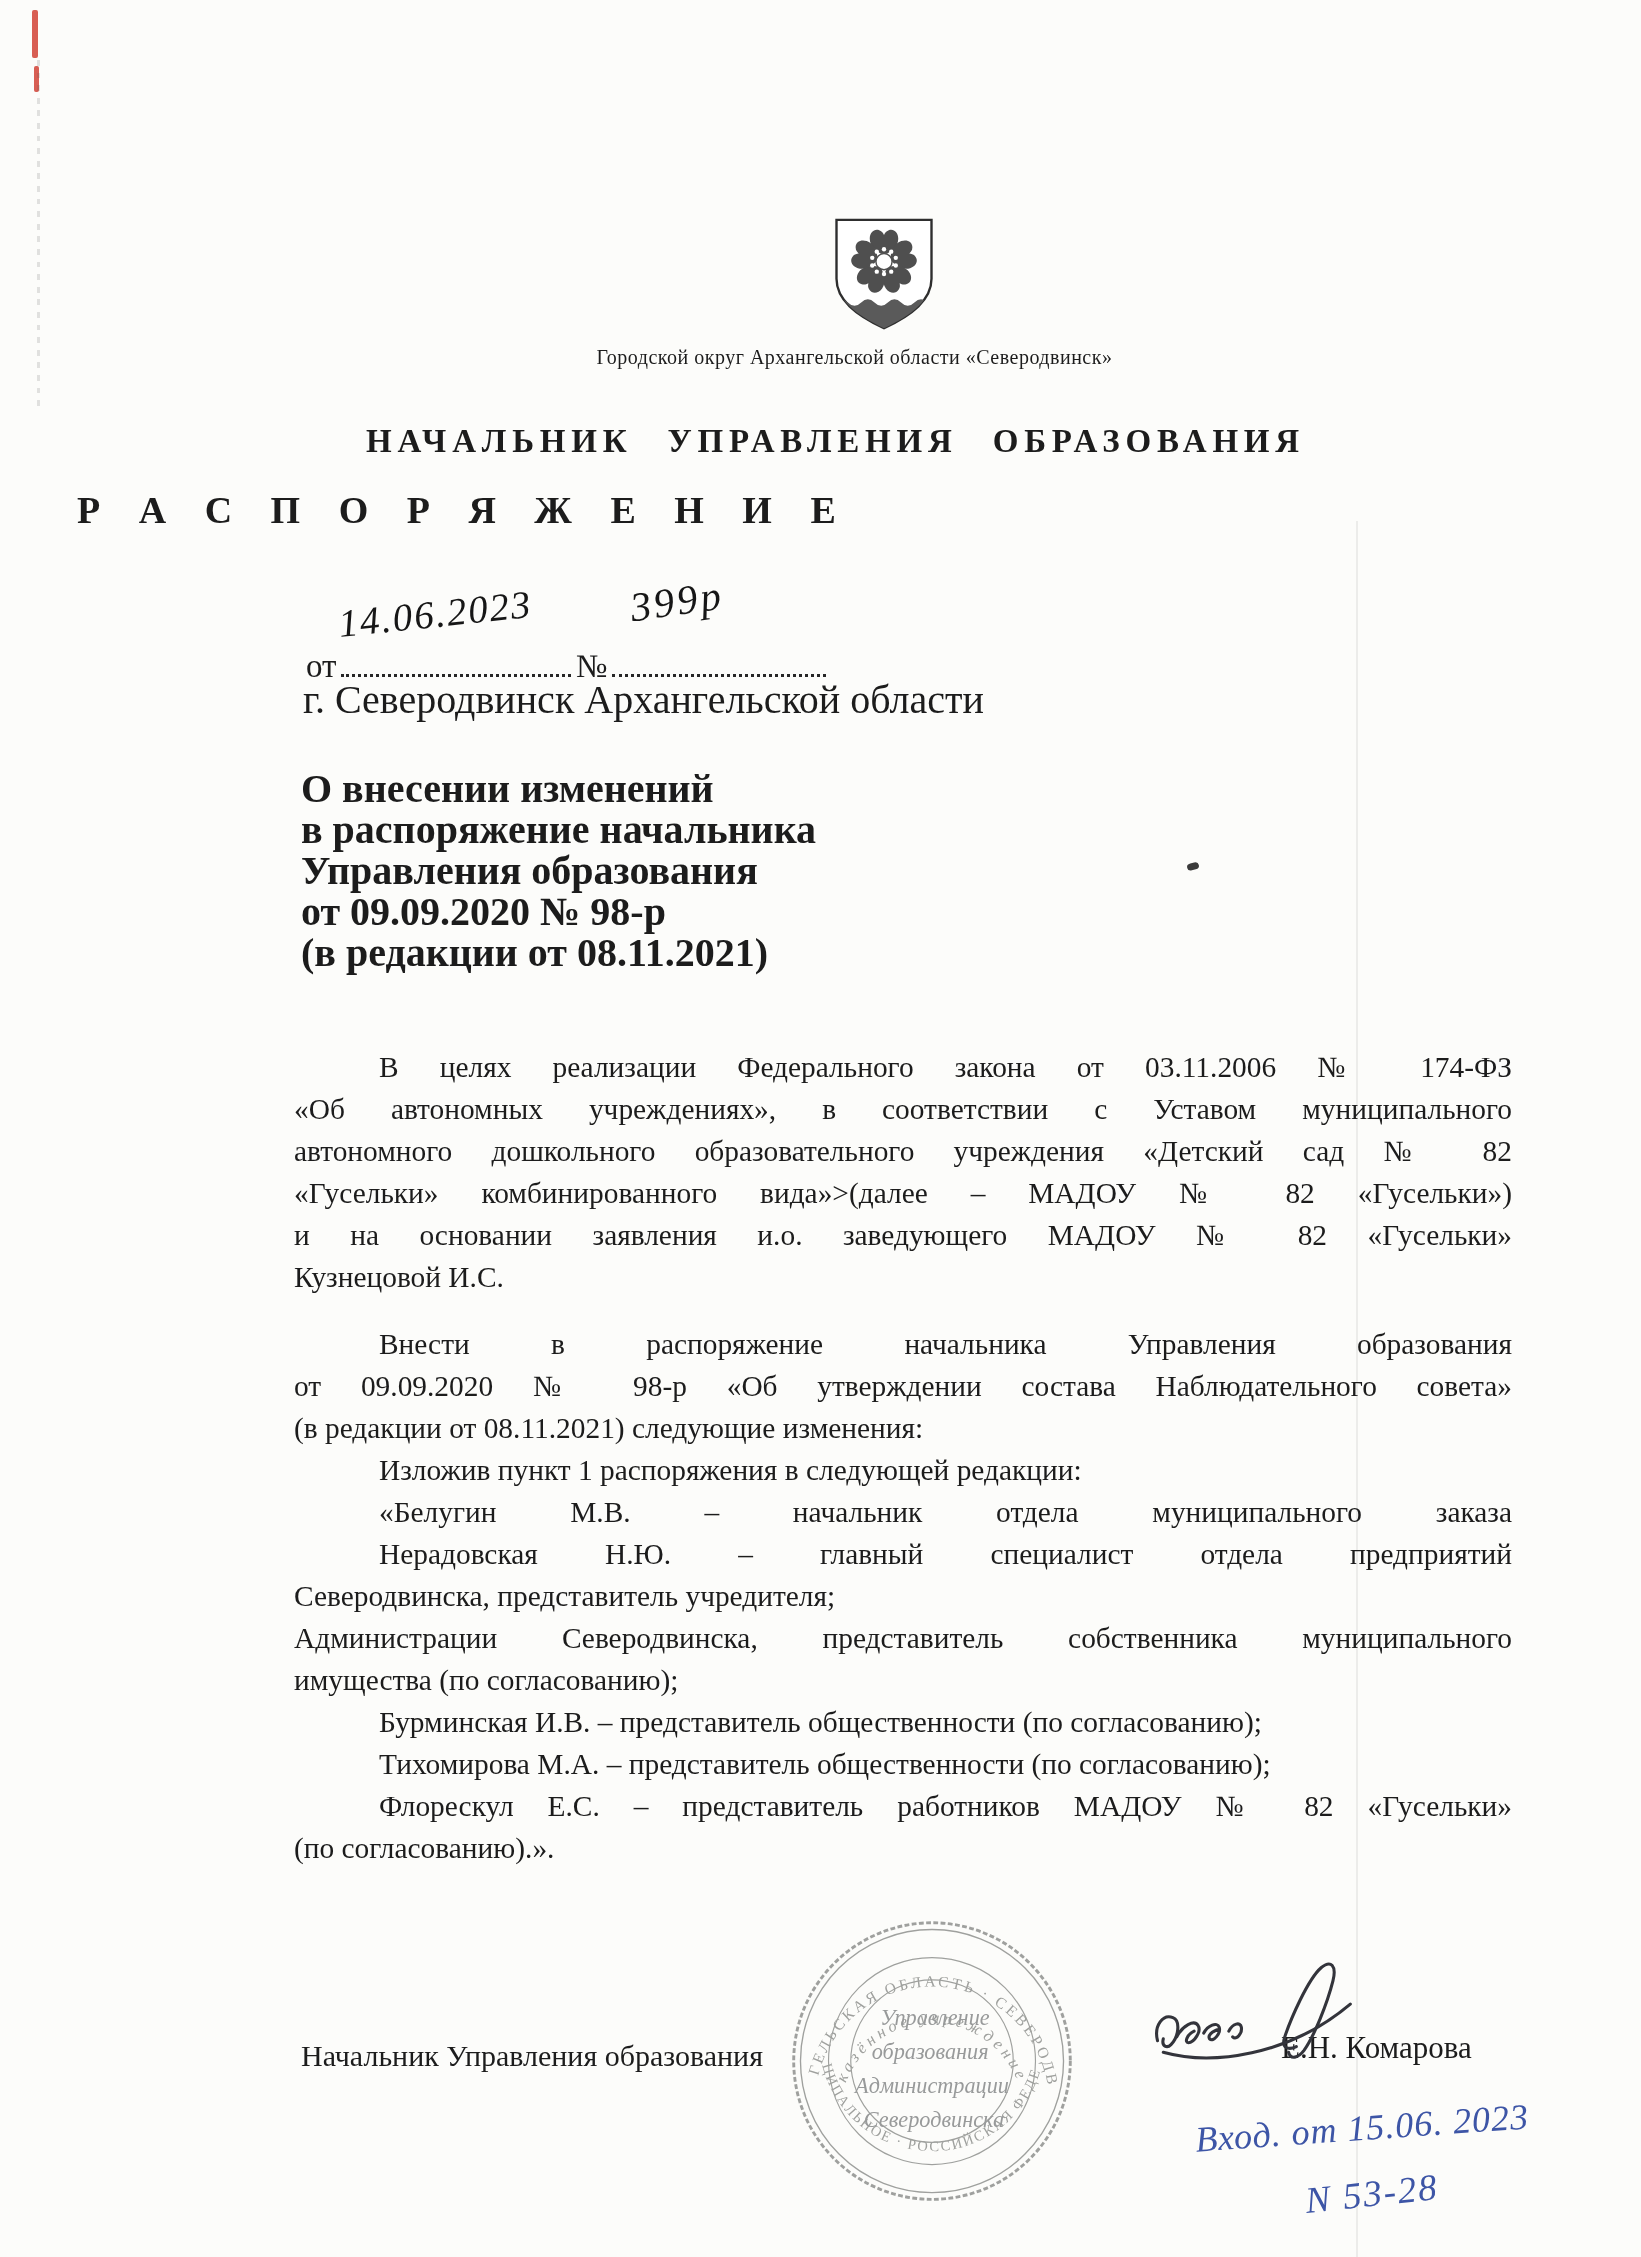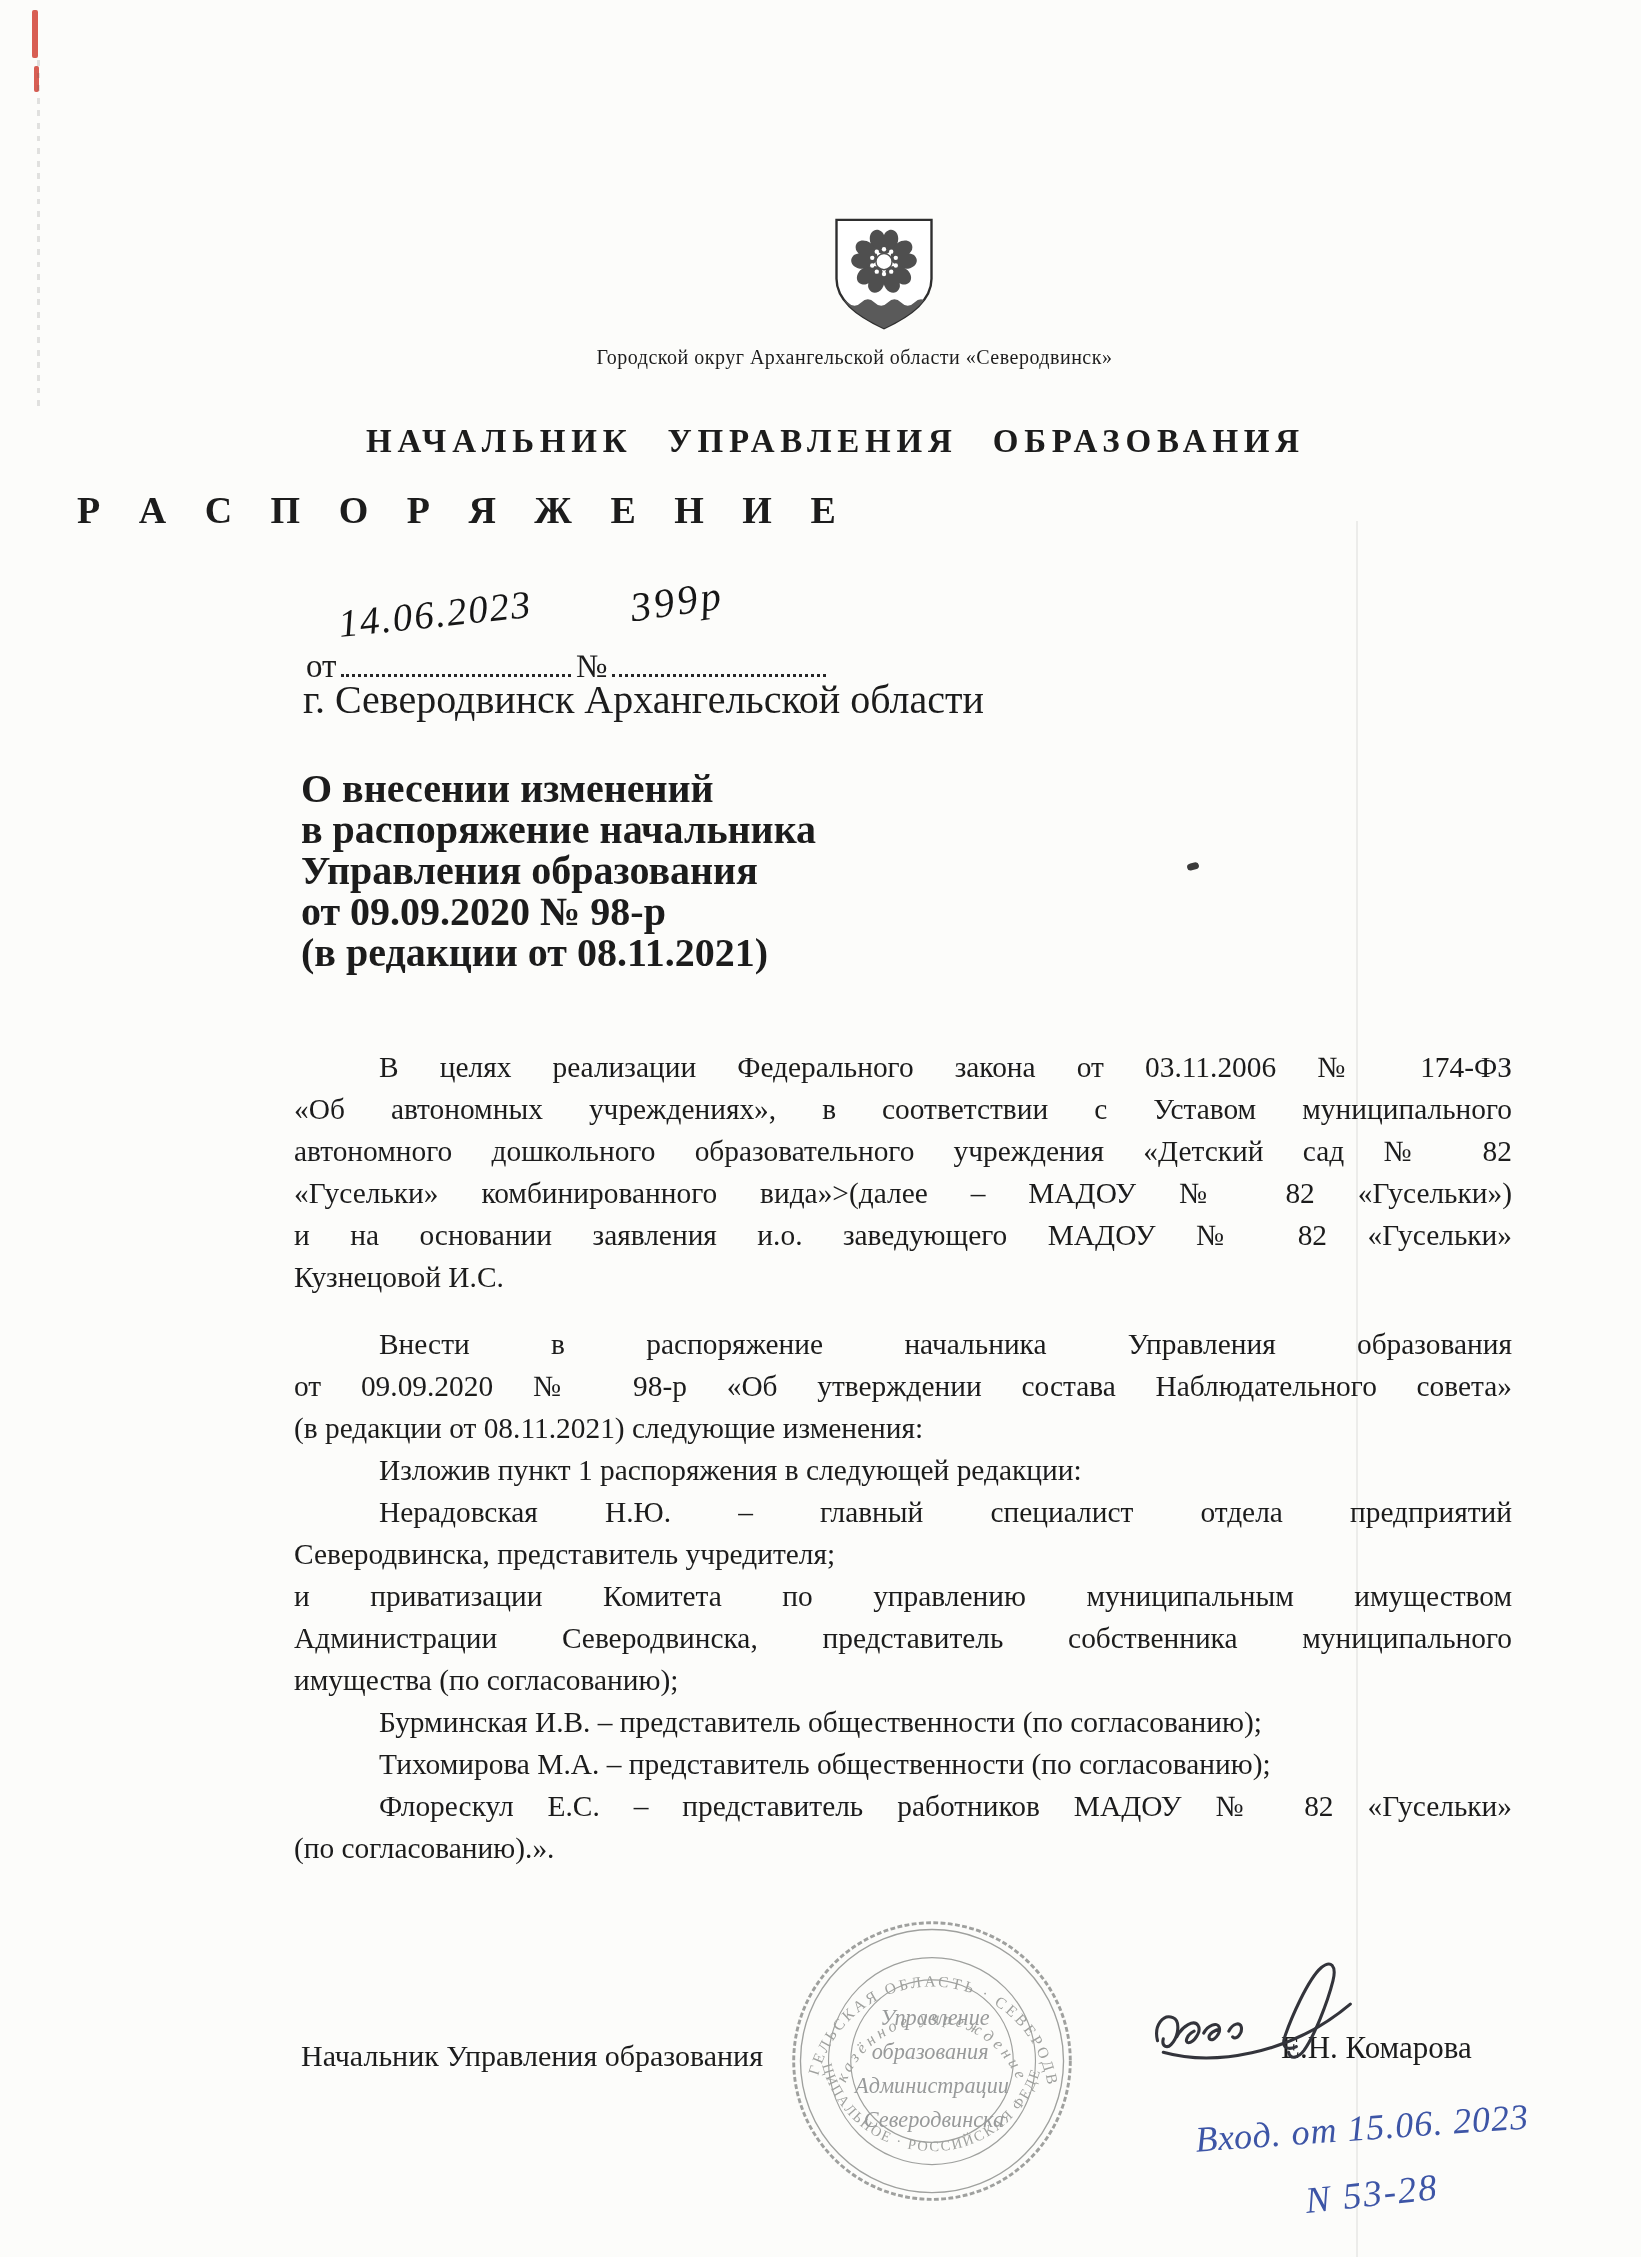--- a/index.html
+++ b/index.html
@@ -133,23 +133,23 @@
     <div class="bl j">«Гусельки» комбинированного вида»&gt;(далее – МАДОУ № 82 «Гусельки»)</div>
     <div class="bl j">и на основании заявления и.о. заведующего МАДОУ № 82 «Гусельки»</div>
     <div class="bl">Кузнецовой И.С.</div>
   </div>
 
   <div class="para p2">
     <div class="bl j i">Внести в распоряжение начальника Управления образования</div>
     <div class="bl j">от 09.09.2020 № 98-р «Об утверждении состава Наблюдательного совета»</div>
     <div class="bl">(в редакции от 08.11.2021) следующие изменения:</div>
     <div class="bl i">Изложив пункт 1 распоряжения в следующей редакции:</div>
+    <div class="bl j i">«Белугин М.В. – начальник отдела муниципального заказа</div>
     <div class="bl j i">Нерадовская Н.Ю. – главный специалист отдела предприятий</div>
     <div class="bl">Северодвинска, представитель учредителя;</div>
-    <div class="bl j">и приватизации Комитета по управлению муниципальным имуществом</div>
     <div class="bl j">Администрации Северодвинска, представитель собственника муниципального</div>
     <div class="bl">имущества (по согласованию);</div>
     <div class="bl i">Бурминская И.В. – представитель общественности (по согласованию);</div>
     <div class="bl i">Тихомирова М.А. – представитель общественности (по согласованию);</div>
     <div class="bl j i">Флорескул Е.С. – представитель работников МАДОУ № 82 «Гусельки»</div>
     <div class="bl">(по согласованию).».</div>
   </div>
 
   <div class="sig-label">Начальник Управления образования</div>
   <div class="sig-name">Е.Н. Комарова</div>

